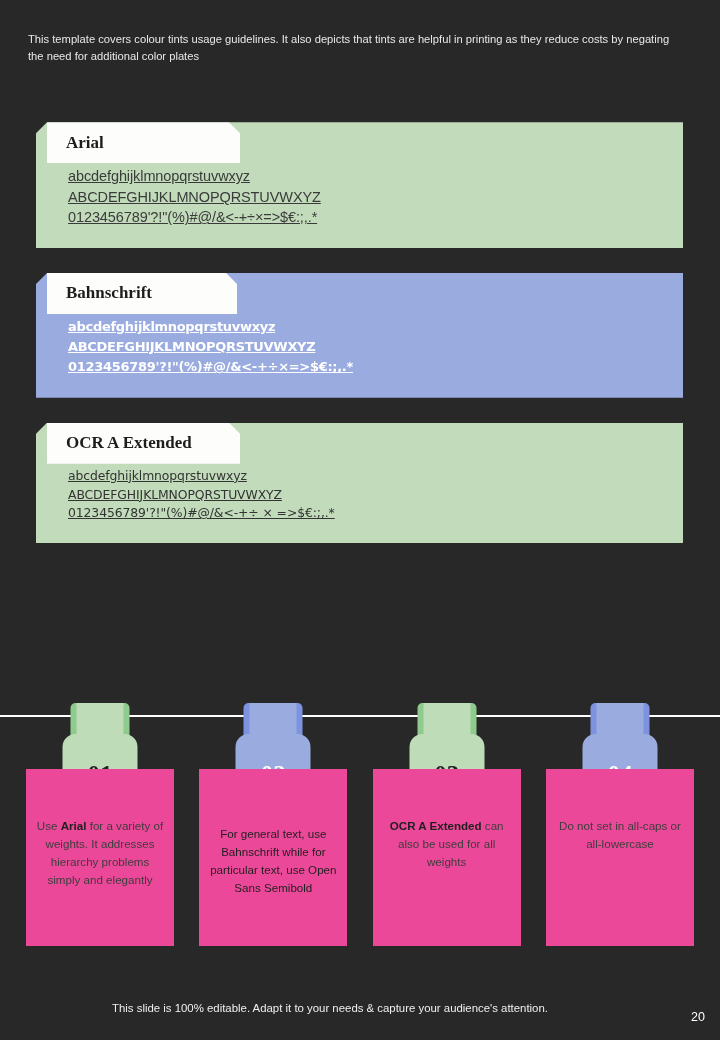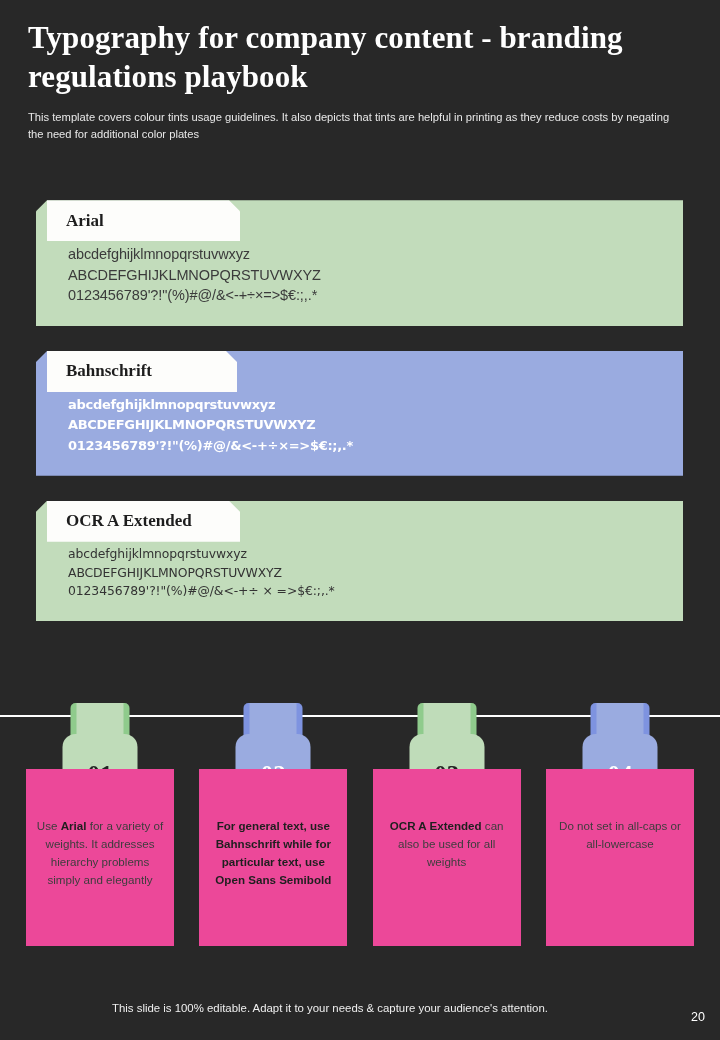--- a/index.html
+++ b/index.html
@@ -61,21 +61,21 @@
     font-weight:700;
     color:#1d1d1d;
     white-space:nowrap;
     padding-right:12px;
   }
   .tab-w1 { width:193px; }
   .tab-w2 { width:190px; }
   .tab-w3 { width:193px; }
 
   .spec-lines { padding:0 0 0 32px; }
-  .spec-line { white-space:nowrap; }
+  .spec-line { white-space:nowrap;text-decoration:underline; }
 
   .sample-arial .spec-line {
     font-family:"Liberation Sans", sans-serif;
     font-size:14.5px;
     line-height:1.42;
     color:#3b3b3b;
     letter-spacing:-0.1px;
   }
   .sample-bahn .spec-line {
     font-family:"DejaVu Sans", sans-serif;
@@ -159,21 +159,21 @@
     width:148px; height:177px;
     background:#ec4899;
     padding:48px 9px 10px 9px;
     text-align:center;
   }
   .tag-text {
     font-size:11.6px;
     line-height:1.55;
     color:#3d3d3d;
   }
-  .tag-text.strongall { font-weight:700; color:#1f1f1f; }
+  .tag-text.strongall { font-weight:400; color:#1f1f1f;margin-top:8px; }
   .tag-text b { font-weight:700; color:#1f1f1f; }
 
   
   #footer {
     position:absolute;
     left:0; bottom:0;
     width:720px; height:52px;
   }
   #footer-note {
     position:absolute;
@@ -188,21 +188,20 @@
     right:15px; top:22px;
     font-size:12.5px;
     color:#ffffff;
     margin-left:24px;
   }
 </style>
 </head>
 <body>
 
 <div id="header">
-  <div id="page-title">Typography for company content - branding regulations playbook</div>
   <div id="page-subtitle">This template covers colour tints usage guidelines. It also depicts that tints are helpful in printing as they reduce costs by negating the need for additional color plates</div>
 </div>
 
 <div id="specimens">
 
   <div class="specimen spec-green sample-arial">
     <div class="spec-tab tab-w1">
       <span class="spec-tab-label">Arial</span>
     </div>
     <div class="spec-lines">

